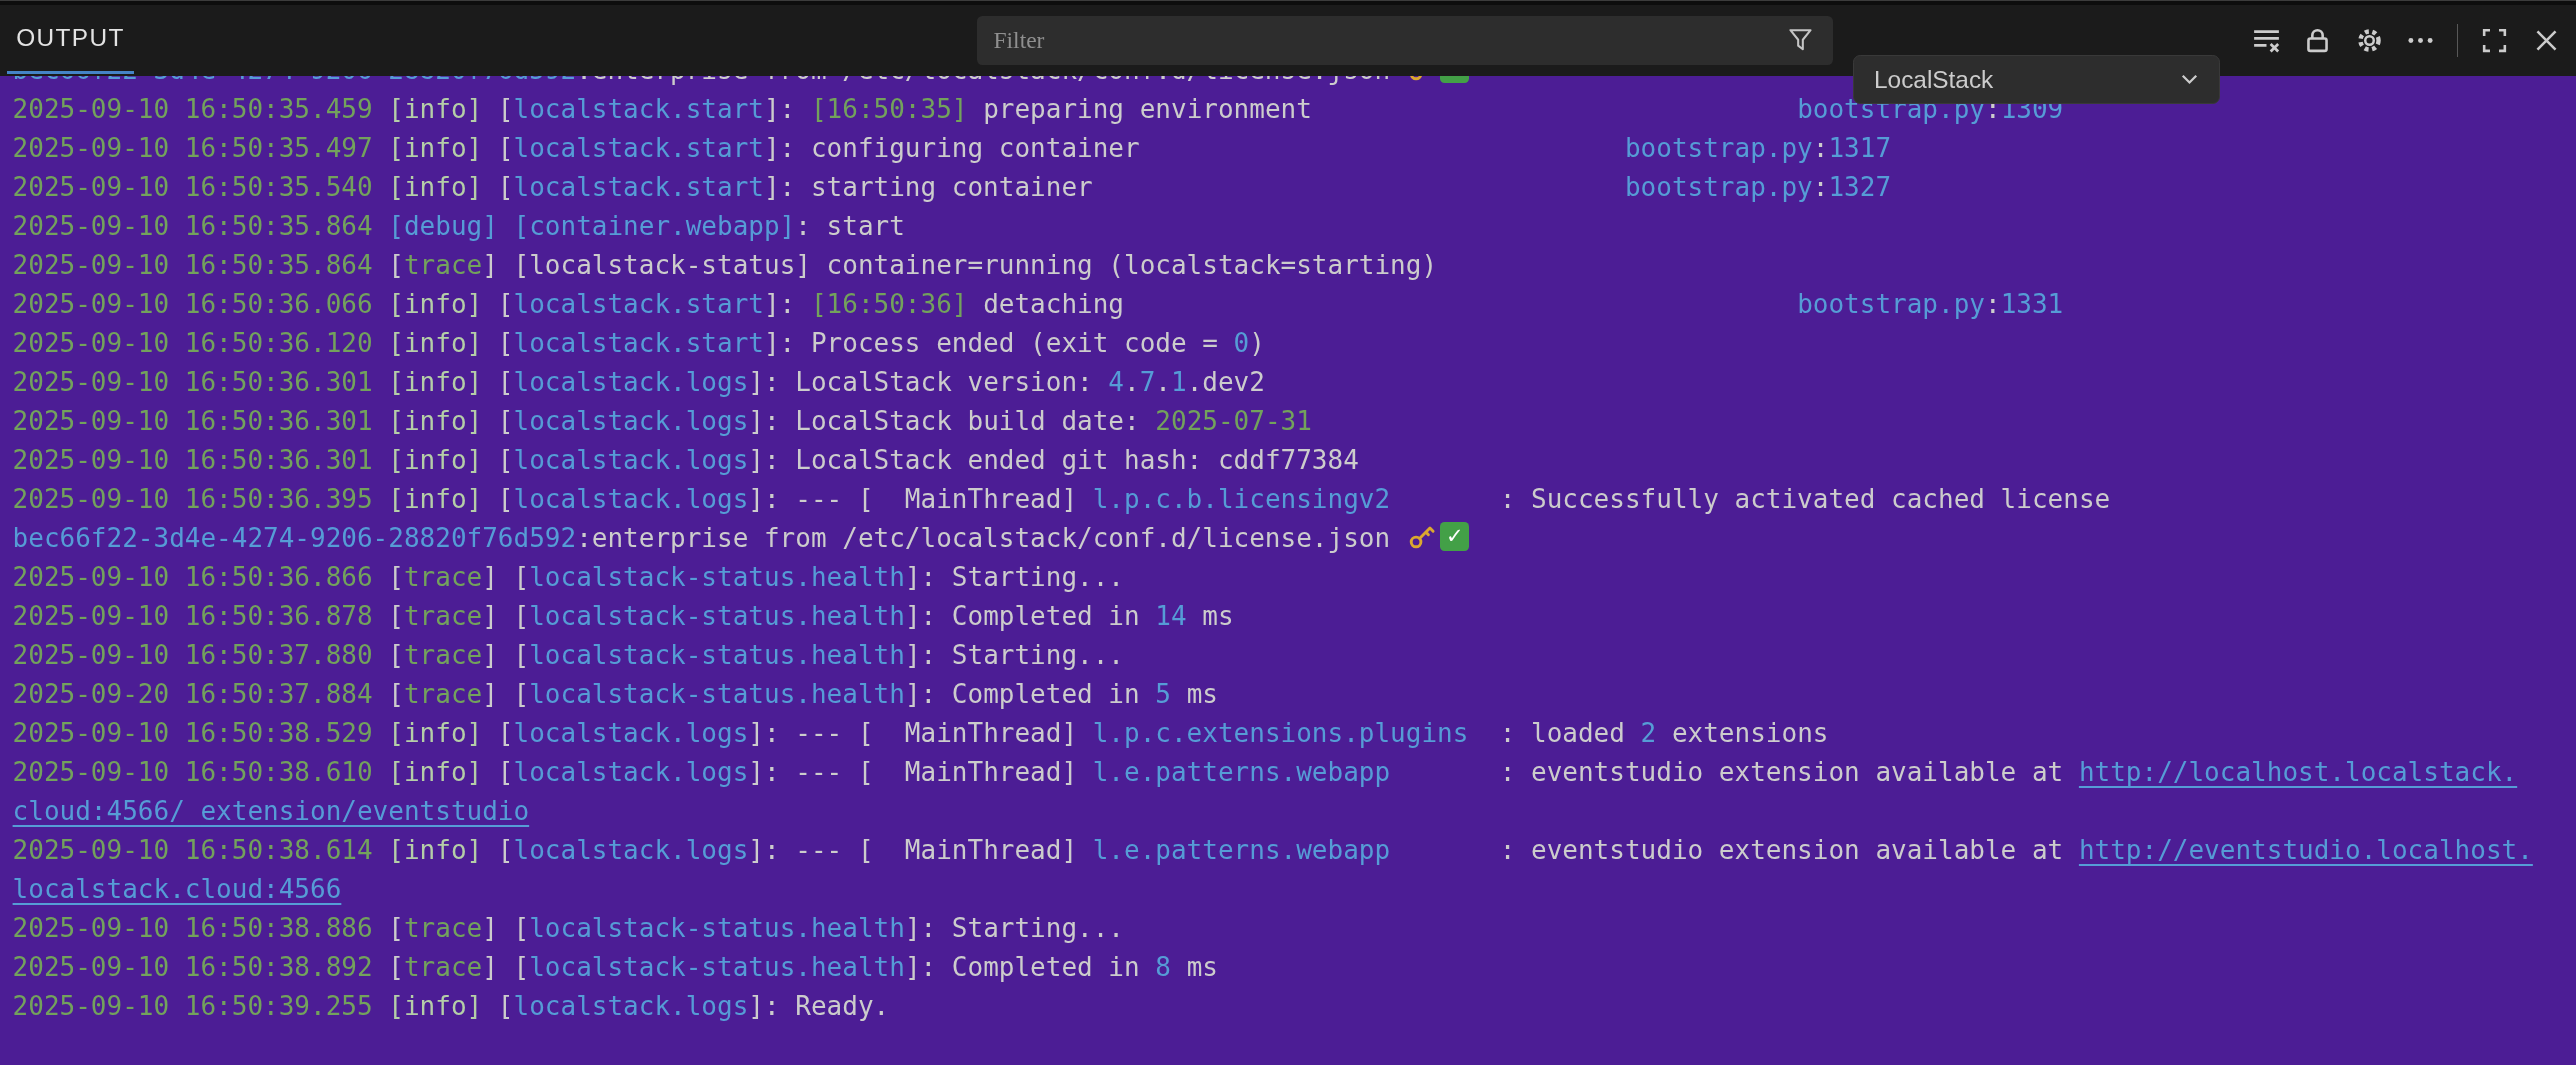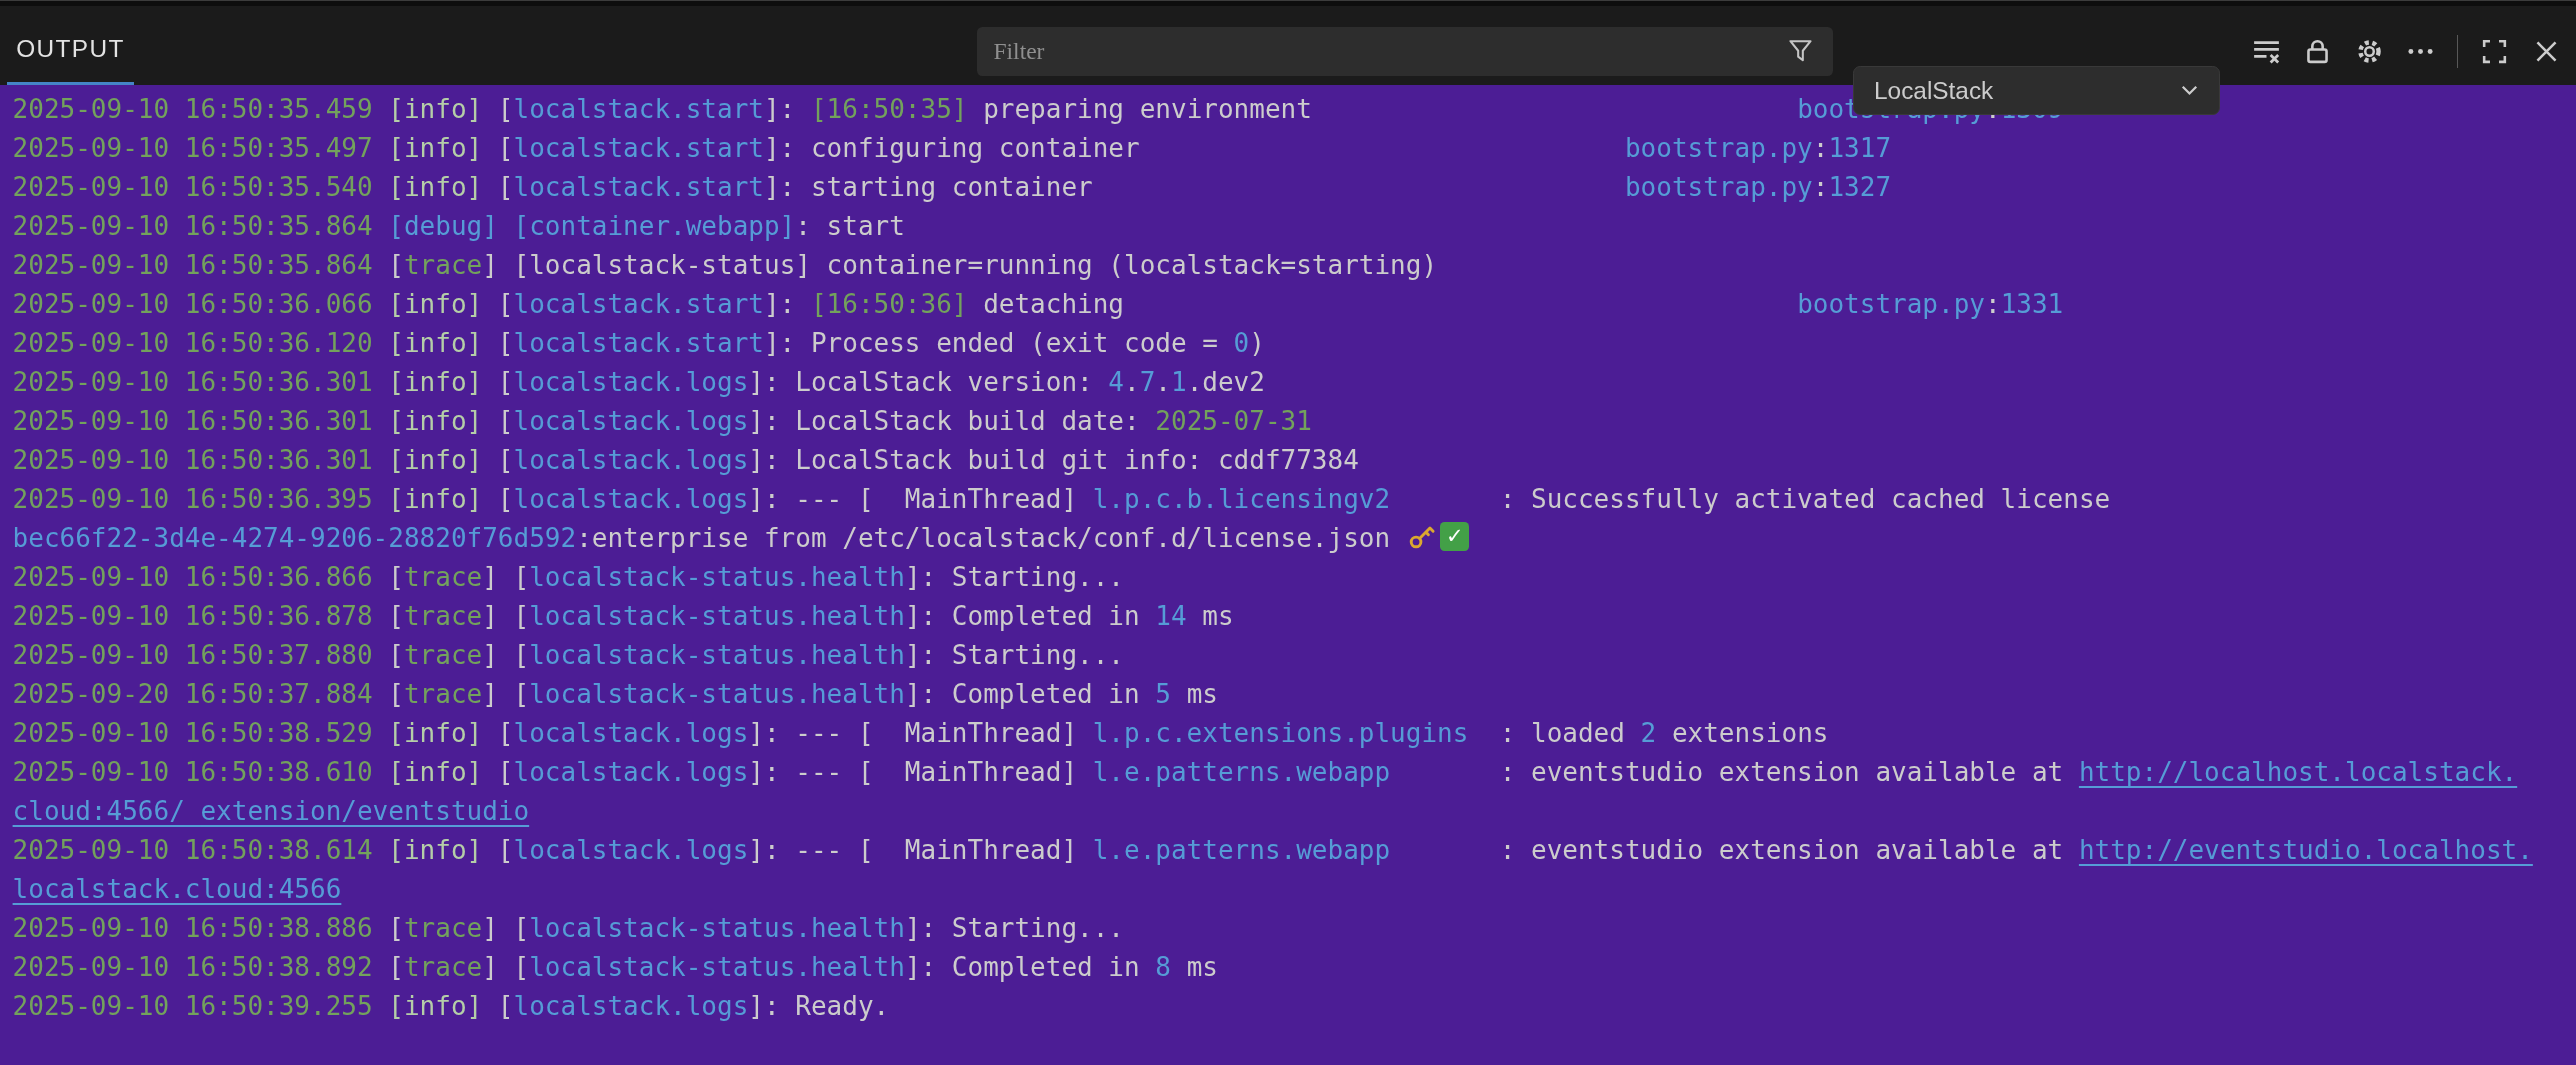--- a/index.html
+++ b/index.html
@@ -1,18 +1,18 @@
 <!DOCTYPE html>
 <html style="font-size:14.5px"><head>
 <meta charset="utf-8">
 <style>
   html,body{margin:0;padding:0;background:#1b1b1b;width:2576px;height:1066px;overflow:hidden;}
   .screen{position:relative;width:2576px;height:1066px;background:#1b1b1b;font-family:"Liberation Sans",sans-serif;}
   .top-edge{height:6.3px;background:#0d0d0d;border-top:0.9px solid #3c3c3c;box-sizing:border-box;}
-  .header{position:absolute;left:0;top:16px;right:0;height:69px;background:#1b1b1b;z-index:5;}
+  .header{position:absolute;left:0;top:5px;right:0;height:69px;background:#1b1b1b;z-index:5;}
   .tab{position:absolute;left:7.2px;top:0;height:69px;display:flex;align-items:center;padding:0 9px;border-bottom:3.6px solid #4584c7;box-sizing:border-box;cursor:pointer;}
   .tab-label{color:#e3e3e3;font-size:24.4px;letter-spacing:1.4px;}
   .filter-box{position:absolute;left:977px;top:11px;width:856px;height:49px;background:#2d2d2d;border-radius:5.4px;display:flex;align-items:center;padding:0 14.5px;box-sizing:border-box;}
   .filter-box input{flex:1;background:transparent;border:none;outline:none;color:#cccccc;font-size:23.5px;font-family:Liberation Serif, serif;}
   .filter-box input::placeholder{color:#8f8f8f;}
   .funnel{width:36px;height:36px;display:flex;align-items:center;justify-content:center;cursor:pointer;}
   .channel-select{position:absolute;left:1853px;top:11px;width:367px;height:49px;background:#2d2d2d;border:0.9px solid #393939;border-radius:7.2px;display:flex;align-items:center;justify-content:space-between;padding:0 16.3px 0 20px;box-sizing:border-box;cursor:pointer;margin-top:39px;}
   .channel-label{color:#cccccc;font-size:24.4px;}
   .actions{position:absolute;right:11px;top:11px;height:49px;display:flex;align-items:center;gap:13.5px;}
   .icon-btn{width:38px;height:38px;display:flex;align-items:center;justify-content:center;border-radius:5.4px;cursor:pointer;background:transparent;border:none;padding:0;}
@@ -108,21 +108,21 @@
             </svg></span><span class="icon-check em">✓</span></div>
         <div class="row"><span class="seg-g">2025-09-10 16:50:35.459</span><span class="seg-w"> </span><span class="seg-i">[info]</span><span class="seg-w"> [</span><span class="seg-b">localstack.start</span><span class="seg-w">]: </span><span class="seg-g">[16:50:35]</span><span class="seg-w"> preparing environment</span><span class="seg-w">                               </span><span class="seg-f">bootstrap.py</span><span class="seg-w">:</span><span class="seg-b">1309</span></div>
         <div class="row"><span class="seg-g">2025-09-10 16:50:35.497</span><span class="seg-w"> </span><span class="seg-i">[info]</span><span class="seg-w"> [</span><span class="seg-b">localstack.start</span><span class="seg-w">]: configuring container</span><span class="seg-w">                               </span><span class="seg-f">bootstrap.py</span><span class="seg-w">:</span><span class="seg-b">1317</span></div>
         <div class="row"><span class="seg-g">2025-09-10 16:50:35.540</span><span class="seg-w"> </span><span class="seg-i">[info]</span><span class="seg-w"> [</span><span class="seg-b">localstack.start</span><span class="seg-w">]: starting container</span><span class="seg-w">                                  </span><span class="seg-f">bootstrap.py</span><span class="seg-w">:</span><span class="seg-b">1327</span></div>
         <div class="row"><span class="seg-g">2025-09-10 16:50:35.864</span><span class="seg-w"> </span><span class="seg-b">[debug]</span><span class="seg-w"> </span><span class="seg-b">[container.webapp]</span><span class="seg-w">: start</span></div>
         <div class="row"><span class="seg-g">2025-09-10 16:50:35.864</span><span class="seg-w"> [</span><span class="seg-g">trace</span><span class="seg-w">] [localstack-status] container=running (localstack=starting)</span></div>
         <div class="row"><span class="seg-g">2025-09-10 16:50:36.066</span><span class="seg-w"> </span><span class="seg-i">[info]</span><span class="seg-w"> [</span><span class="seg-b">localstack.start</span><span class="seg-w">]: </span><span class="seg-g">[16:50:36]</span><span class="seg-w"> detaching</span><span class="seg-w">                                           </span><span class="seg-f">bootstrap.py</span><span class="seg-w">:</span><span class="seg-b">1331</span></div>
         <div class="row"><span class="seg-g">2025-09-10 16:50:36.120</span><span class="seg-w"> </span><span class="seg-i">[info]</span><span class="seg-w"> [</span><span class="seg-b">localstack.start</span><span class="seg-w">]: Process ended (exit code = </span><span class="seg-b">0</span><span class="seg-w">)</span></div>
         <div class="row"><span class="seg-g">2025-09-10 16:50:36.301</span><span class="seg-w"> </span><span class="seg-i">[info]</span><span class="seg-w"> [</span><span class="seg-b">localstack.logs</span><span class="seg-w">]: LocalStack version: </span><span class="seg-b">4</span><span class="seg-w">.</span><span class="seg-b">7</span><span class="seg-w">.</span><span class="seg-b">1</span><span class="seg-w">.dev2</span></div>
         <div class="row"><span class="seg-g">2025-09-10 16:50:36.301</span><span class="seg-w"> </span><span class="seg-i">[info]</span><span class="seg-w"> [</span><span class="seg-b">localstack.logs</span><span class="seg-w">]: LocalStack build date: </span><span class="seg-g">2025-07-31</span></div>
-        <div class="row"><span class="seg-g">2025-09-10 16:50:36.301</span><span class="seg-w"> </span><span class="seg-i">[info]</span><span class="seg-w"> [</span><span class="seg-b">localstack.logs</span><span class="seg-w">]: LocalStack build git info: cddf77384</span></div>
+        <div class="row"><span class="seg-g">2025-09-10 16:50:36.301</span><span class="seg-w"> </span><span class="seg-i">[info]</span><span class="seg-w"> [</span><span class="seg-b">localstack.logs</span><span class="seg-w">]: LocalStack ended git hash: cddf77384</span></div>
         <div class="row"><span class="seg-g">2025-09-10 16:50:36.395</span><span class="seg-w"> </span><span class="seg-i">[info]</span><span class="seg-w"> [</span><span class="seg-b">localstack.logs</span><span class="seg-w">]: --- [  MainThread] </span><span class="seg-b">l.p.c.b.licensingv2</span><span class="seg-w">       </span><span class="seg-w">: Successfully activated cached license</span></div>
         <div class="row"><span class="seg-b">bec66f22-3d4e-4274-9206-28820f76d592</span><span class="seg-w">:enterprise from /etc/localstack/conf.d/license.json </span><span><svg class="em" width="31" height="29" viewBox="0 0 24 24">
               <g stroke="#dba82f" stroke-width="2.4" fill="none" stroke-linecap="round">
                 <circle cx="7.5" cy="16.5" r="4"></circle>
                 <path d="M10.4 13.6L19 5M19 5l2.6 2.6M15.6 8.4l2.1 2.1"></path>
               </g>
             </svg></span><span class="icon-check em">✓</span></div>
         <div class="row"><span class="seg-g">2025-09-10 16:50:36.866</span><span class="seg-w"> [</span><span class="seg-g">trace</span><span class="seg-w">] [</span><span class="seg-b">localstack-status.health</span><span class="seg-w">]: Starting...</span></div>
         <div class="row"><span class="seg-g">2025-09-10 16:50:36.878</span><span class="seg-w"> [</span><span class="seg-g">trace</span><span class="seg-w">] [</span><span class="seg-b">localstack-status.health</span><span class="seg-w">]: Completed in </span><span class="seg-b">14</span><span class="seg-w"> ms</span></div>
         <div class="row"><span class="seg-g">2025-09-10 16:50:37.880</span><span class="seg-w"> [</span><span class="seg-g">trace</span><span class="seg-w">] [</span><span class="seg-b">localstack-status.health</span><span class="seg-w">]: Starting...</span></div>

